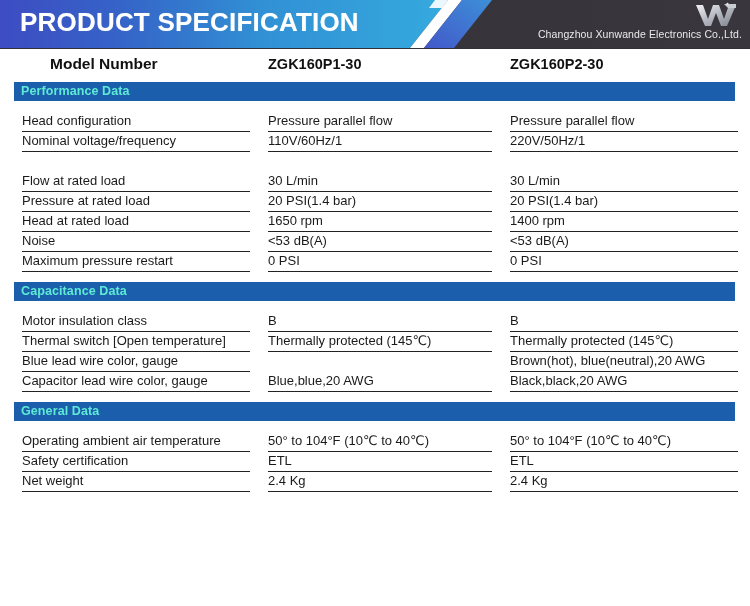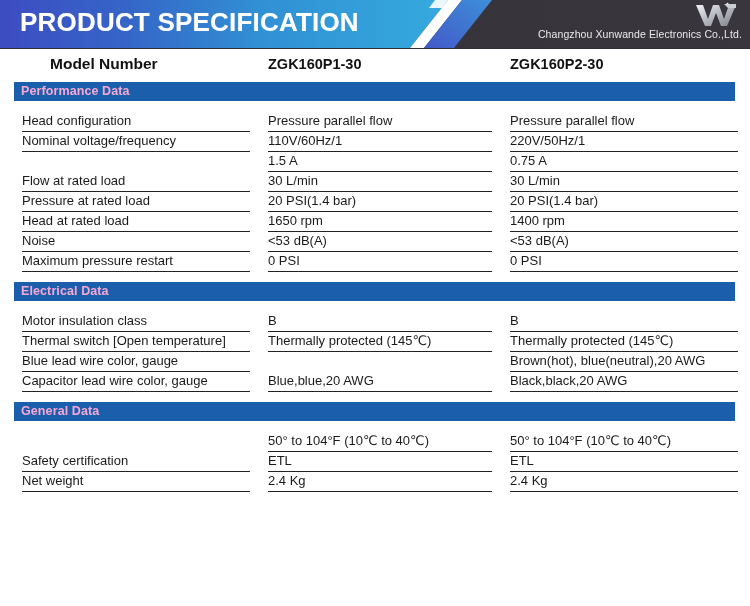--- a/index.html
+++ b/index.html
@@ -103,21 +103,21 @@
   
   .section-bar {
     position: relative;
     margin: 0 15px 0 14px;
     height: 19px;
     background: #1b5eac;
     display: flex;
     align-items: center;
   }
   .section-bar-text {
-    color: #f9a8d4;
+    color: #5eead4;
     font-size: 12.5px;
     font-weight: bold;
     padding-left: 7px;
     letter-spacing: 0.1px;
     line-height: 1;
     white-space: nowrap;
     text-align: center;
   }
 
   
@@ -219,22 +219,20 @@
       <div class="cell c1">Head configuration</div>
       <div class="cell c2">Pressure parallel flow</div>
       <div class="cell c3">Pressure parallel flow</div>
     </div>
     <div class="spec-row">
       <div class="cell c1">Nominal voltage/frequency</div>
       <div class="cell c2">110V/60Hz/1</div>
       <div class="cell c3">220V/50Hz/1</div>
     </div>
     <div class="spec-row">
-      <div class="cell c2">1.5 A</div>
-      <div class="cell c3">0.75 A</div>
     </div>
     <div class="spec-row">
       <div class="cell c1">Flow at rated load</div>
       <div class="cell c2">30 L/min</div>
       <div class="cell c3">30 L/min</div>
     </div>
     <div class="spec-row">
       <div class="cell c1">Pressure at rated load</div>
       <div class="cell c2">20 PSI(1.4 bar)</div>
       <div class="cell c3">20 PSI(1.4 bar)</div>
@@ -251,21 +249,21 @@
     </div>
     <div class="spec-row">
       <div class="cell c1">Maximum pressure restart</div>
       <div class="cell c2">0 PSI</div>
       <div class="cell c3">0 PSI</div>
     </div>
   </div>
   <div class="gap-before-bar"></div>
 
   <div class="section-bar">
-    <div class="section-bar-text">Electrical Data</div>
+    <div class="section-bar-text">Capacitance Data</div>
   </div>
   <div class="gap-after-bar"></div>
   <div class="spec-table">
     <div class="spec-row">
       <div class="cell c1">Motor insulation class</div>
       <div class="cell c2">B</div>
       <div class="cell c3">B</div>
     </div>
     <div class="spec-row">
       <div class="cell c1">Thermal switch [Open temperature]</div>
@@ -283,20 +281,21 @@
     </div>
   </div>
   <div class="gap-before-bar"></div>
 
   <div class="section-bar">
     <div class="section-bar-text">General Data</div>
   </div>
   <div class="gap-after-bar"></div>
   <div class="spec-table gen">
     <div class="spec-row">
+      <div class="cell c1">Operating ambient air temperature</div>
       <div class="cell c2">50° to 104°F (10℃ to 40℃)</div>
       <div class="cell c3">50° to 104°F (10℃ to 40℃)</div>
     </div>
     <div class="spec-row">
       <div class="cell c1">Safety certification</div>
       <div class="cell c2">ETL</div>
       <div class="cell c3">ETL</div>
     </div>
     <div class="spec-row">
       <div class="cell c1">Net weight</div>

